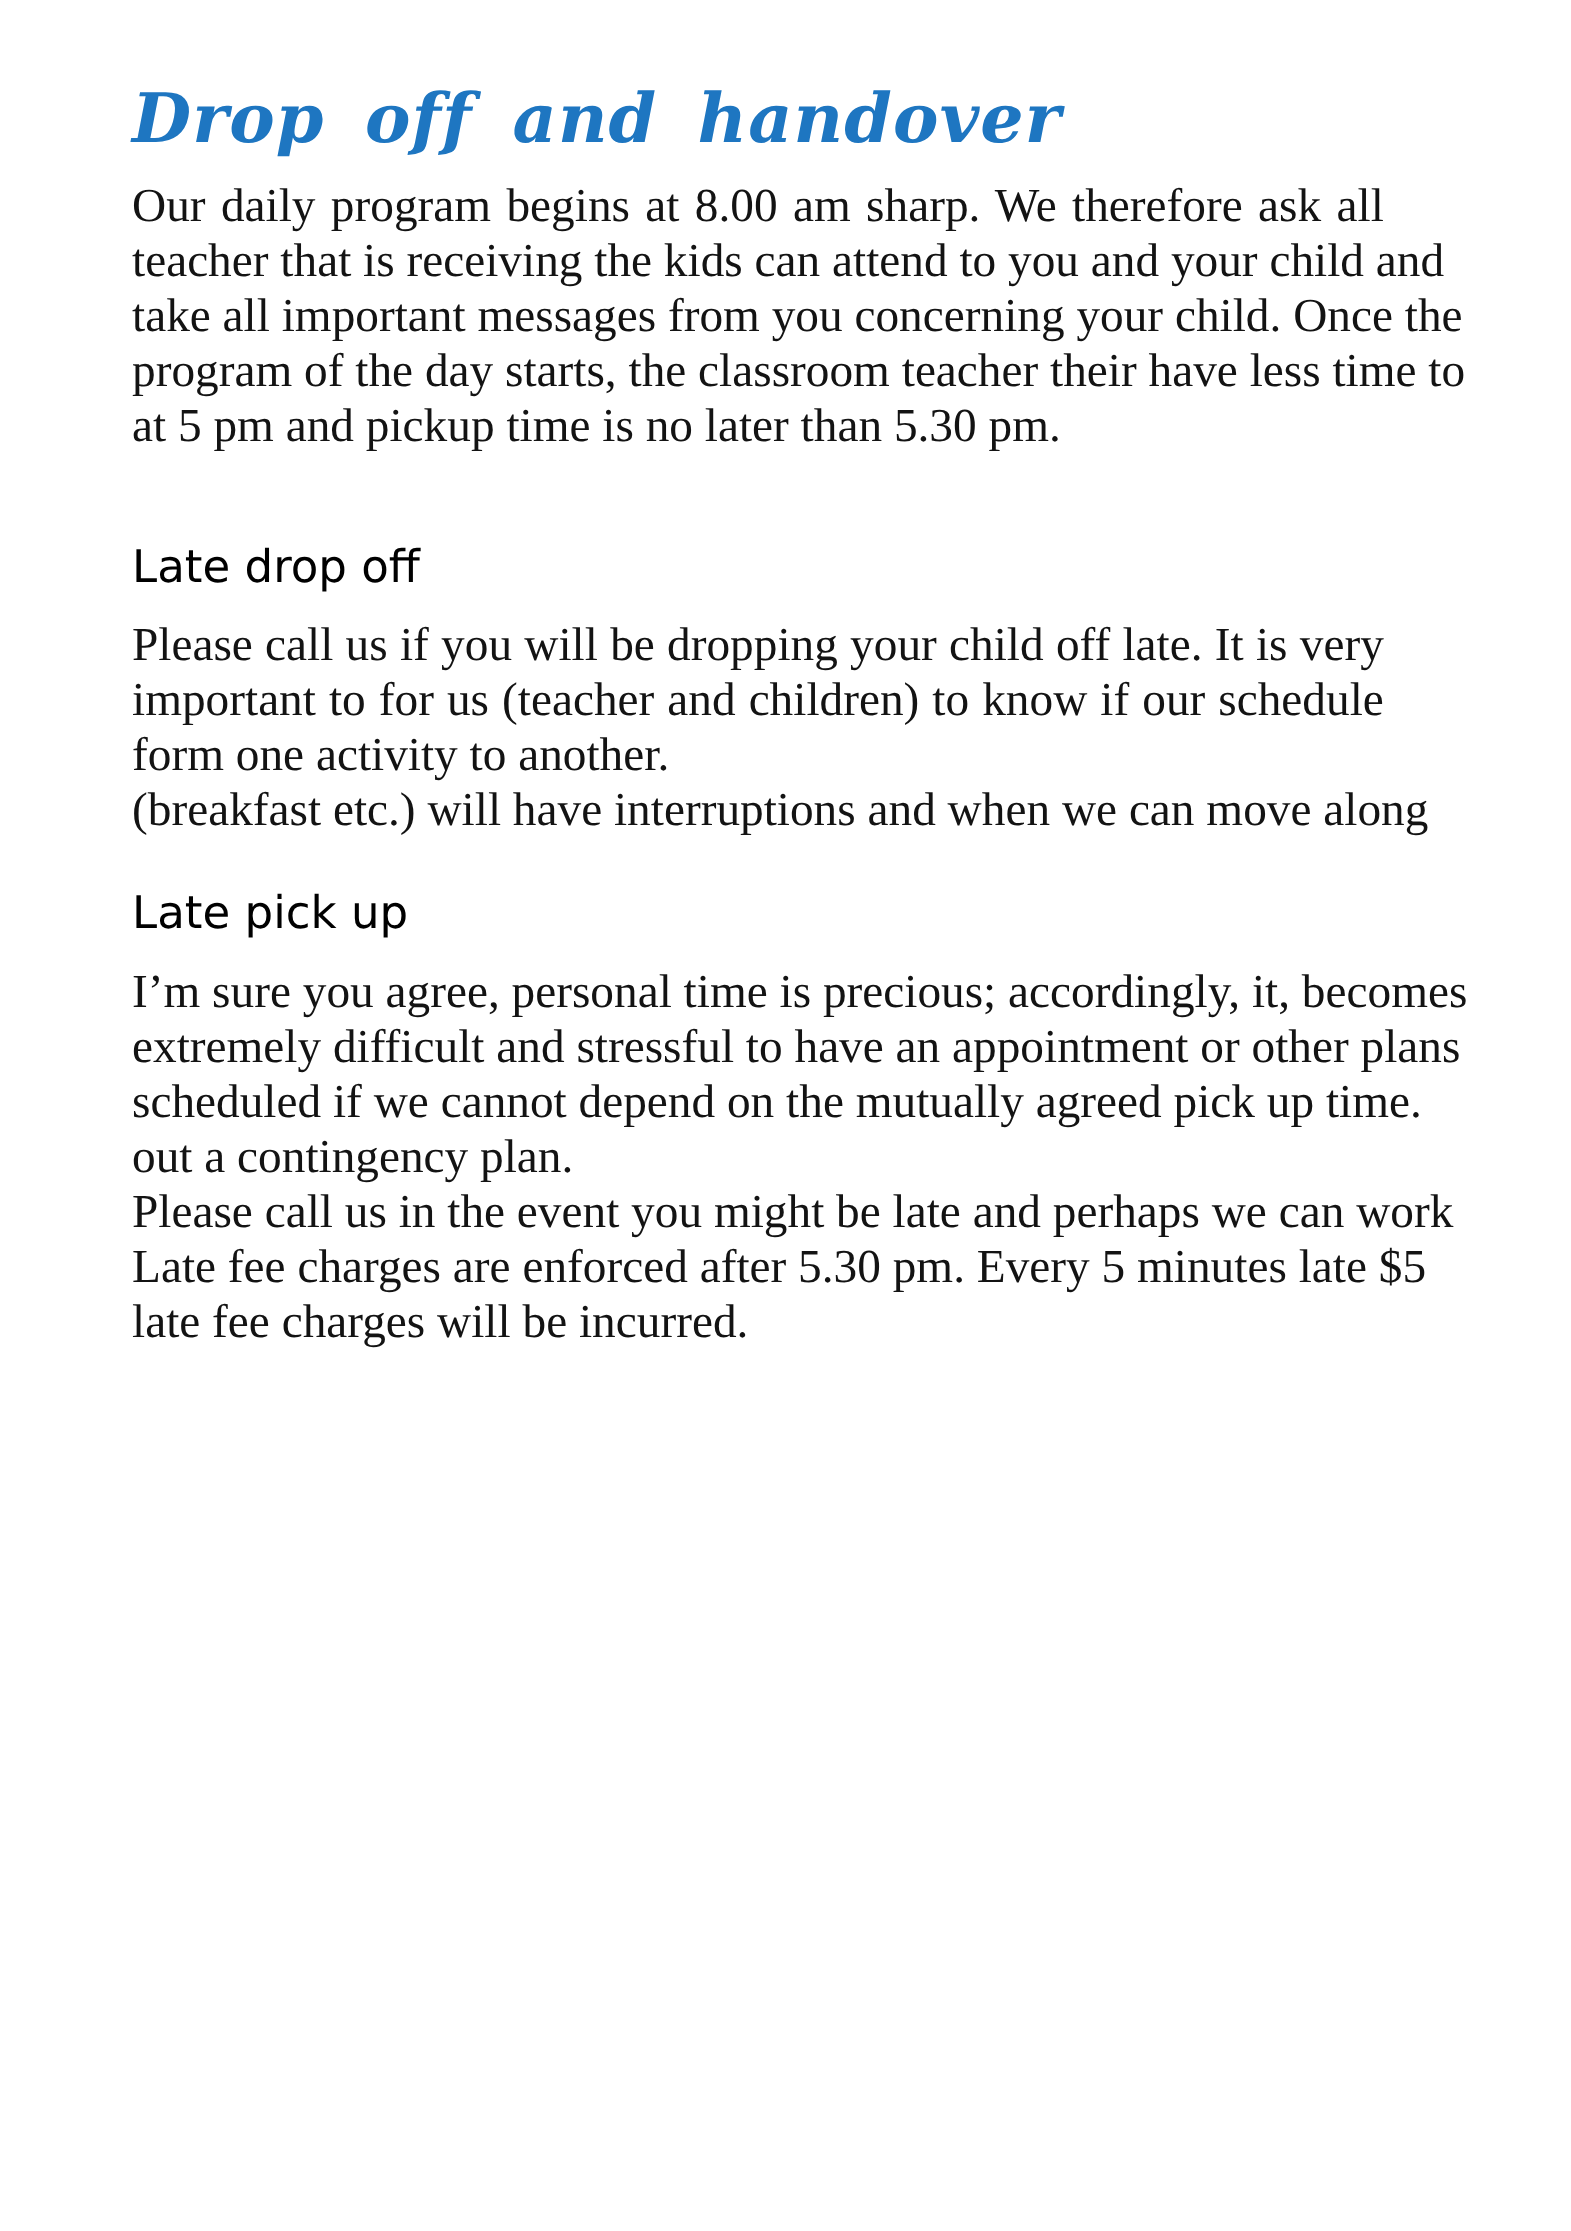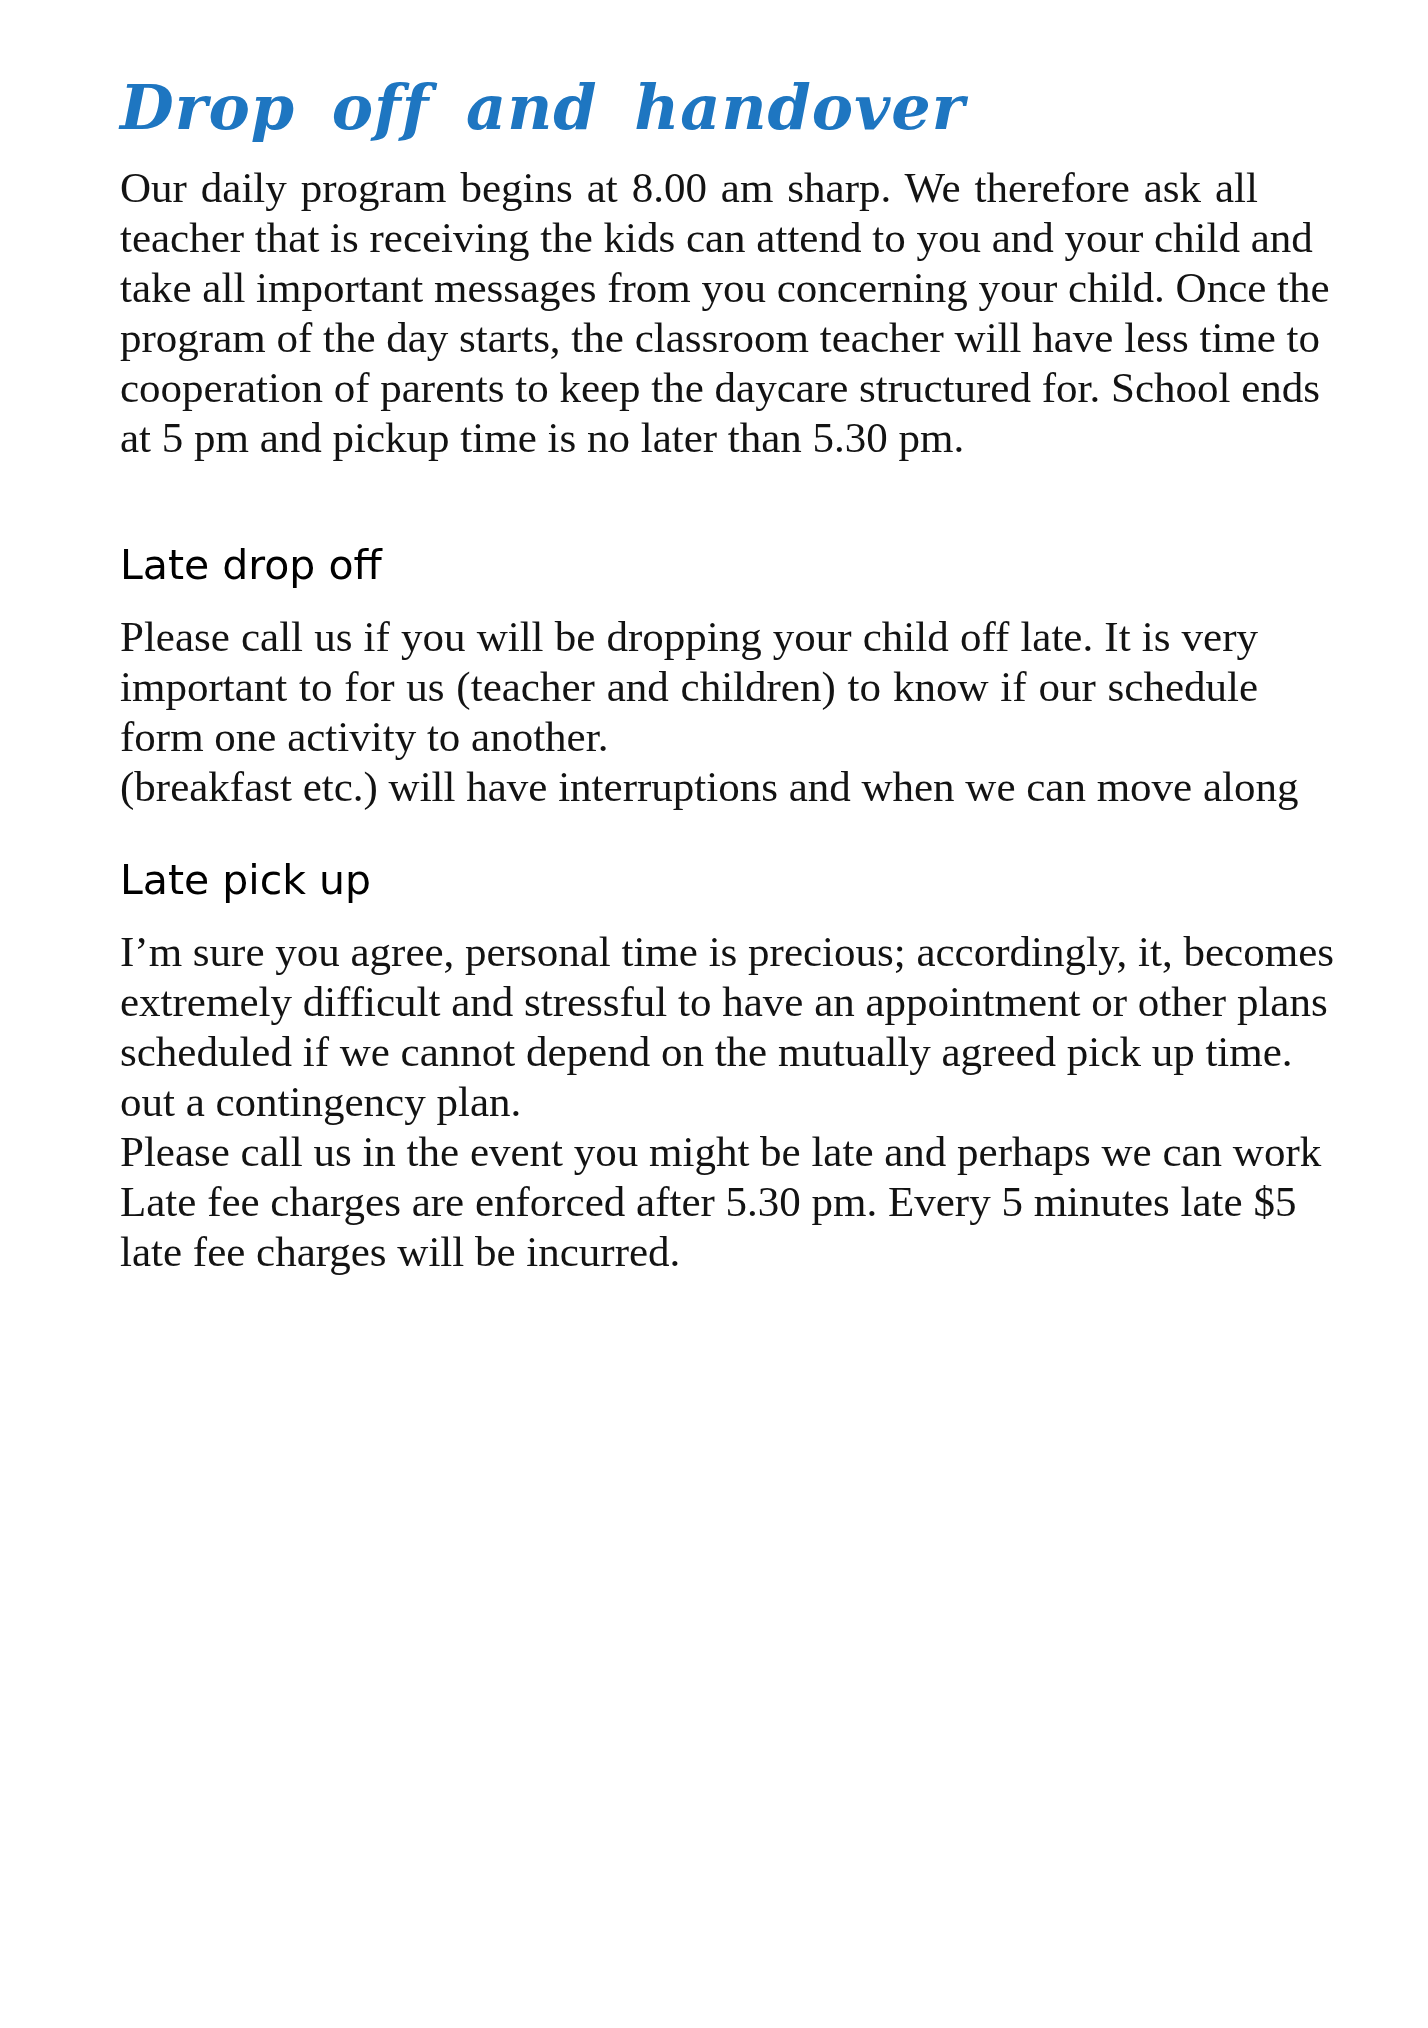--- a/index.html
+++ b/index.html
@@ -89,22 +89,21 @@
 
 <div class="page">
   <div class="content">
 
     <div class="doc-title">Drop off and handover</div>
 
     <div class="body-text para intro-para">
         <div class="tline">Our daily program begins at 8.00 am sharp. We therefore ask all</div>
         <div class="tline">teacher that is receiving the kids can attend to you and your child and</div>
         <div class="tline">take all important messages from you concerning your child. Once the</div>
-        <div class="tline">program of the day starts, the classroom teacher will have less time to</div>
-        <div class="tline">cooperation of parents to keep the daycare structured for.  School ends</div>
+        <div class="tline">program of the day starts, the classroom teacher their have less time to</div>
         <div class="tline tline-last">at 5 pm and pickup time is no later than 5.30 pm.</div>
       </div>
 
     <h2 class="section-heading heading-1">Late drop off</h2>
 
     <div class="body-text para">
         <div class="tline">Please call us if you will be dropping your child off late. It is very</div>
         <div class="tline">important to for us (teacher and children) to know if our schedule</div>
         <div class="tline tline-last">form one activity to another.</div>
         <div class="tline">(breakfast etc.) will have interruptions and when we can move along</div>

